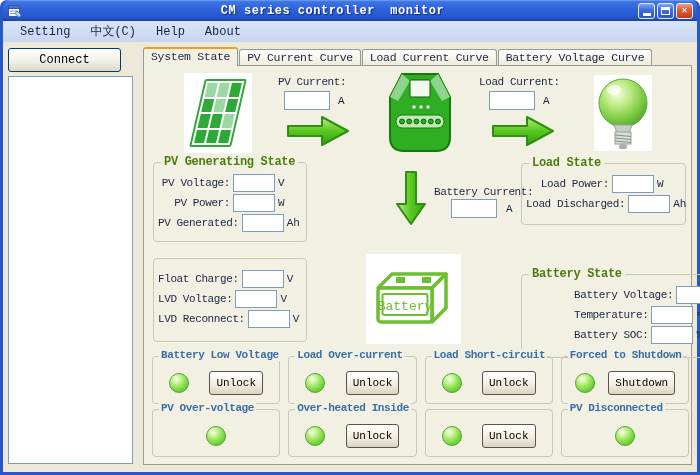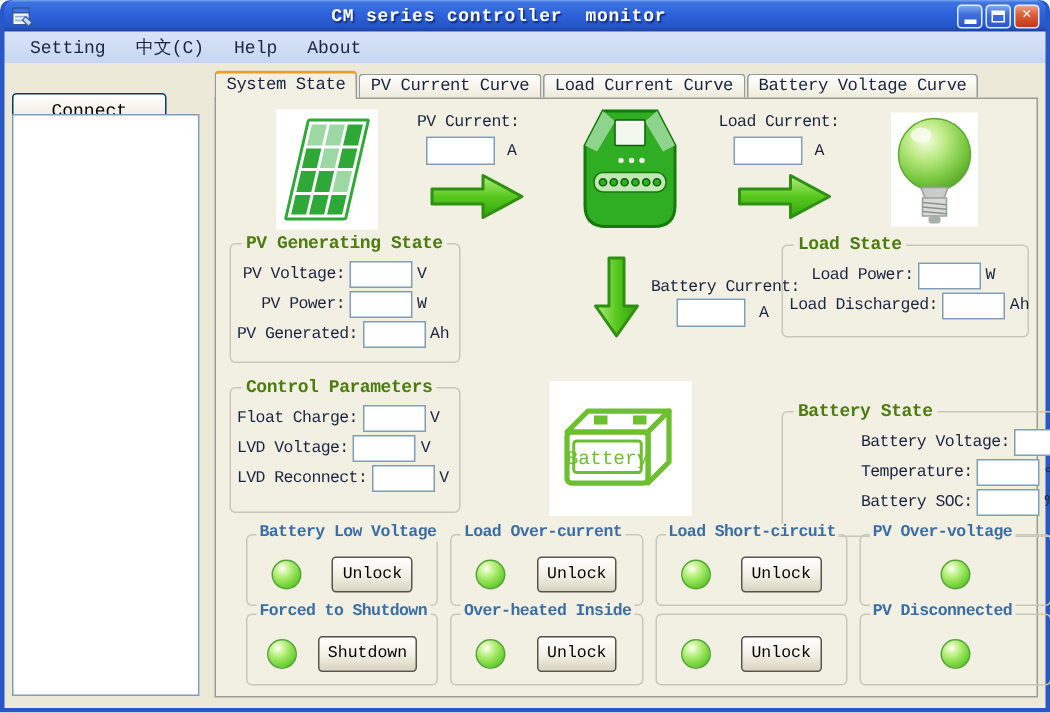--- a/index.html
+++ b/index.html
@@ -24,21 +24,21 @@
   .glyph-max { width:9px; height:8px; border:1px solid #fff; border-top:3px solid #fff; }
   .glyph-close { color:#fff; font-size:10px; font-weight:bold; line-height:1; }
 
   .menubar { height:21px; background:linear-gradient(180deg,#D9E4F8,#C7D6F1);
              display:flex; align-items:center; padding-left:8px; gap:2px; }
   .menu-item { padding:2px 9px; cursor:default; }
 
   
   .client { position:relative; height:430px; background:#ECE9D8; }
 
-  .connect-btn { position:absolute; left:5px; top:20px; width:103px; height:24px;
+  .connect-btn { position:absolute; left:5px; top:6px; width:113px; height:24px;
                  border:1px solid #003C74; border-radius:3px; font:12px "Liberation Mono",monospace;
                  background:linear-gradient(180deg,#FFFFFF 0%,#F2F0E6 55%,#DDD9C6 100%); cursor:pointer; }
   .listbox { position:absolute; left:5px; top:34px; width:125px; height:388px;
              background:#fff; border:1px solid #7F9DB9; }
 
   
   .tabs { position:absolute; left:140px; top:5px; display:flex; align-items:flex-end; height:19px; }
   .tab { height:17px; line-height:16px; padding:0 7px; font-size:11.5px; letter-spacing:-0.3px;
          border:1px solid #919B9C; border-bottom:none; border-radius:3px 3px 0 0;
          background:linear-gradient(180deg,#FFFFFF,#EDEAD9); margin-right:1px; cursor:pointer; }
@@ -68,21 +68,21 @@
   .grp-title { position:absolute; top:-8px; left:7px; background:#F2F0E3; padding:0 3px;
                color:#4d7c0f; font-weight:bold; font-size:12px; letter-spacing:-0.3px; white-space:nowrap; }
   .grp .row { display:flex; align-items:center; margin:0 8px 0 4px; height:20px; }
   .grp .row .flab { flex:1; text-align:right; margin-right:3px; }
   .grp .row input { width:42px; height:18px; border:1px solid #7F9DB9; background:#fff;
                     font:11px "Liberation Mono",monospace; padding:0 2px; }
   .grp .row .unit { width:20px; margin-left:3px; font-size:11px; }
   .grp.first-pad .row:first-of-type { margin-top:10px; }
 
   
-  .alarm-grid { position:absolute; left:20px; top:290px; width:537px;
+  .alarm-grid { position:absolute; left:8px; top:290px; width:537px;
                 display:grid; grid-template-columns:repeat(4,1fr); gap:5px 8px; }
   .alarm-box { position:relative; height:48px; border:1px solid #C9C7B8; border-radius:4px;
                display:flex; align-items:center; }
   .alarm-title { position:absolute; top:-8px; left:6px; background:#F2F0E3; padding:0 2px;
                  color:#3A6EA5; font-weight:bold; font-size:11px; letter-spacing:-0.4px; white-space:nowrap; }
   .alarm-box .inner { display:flex; align-items:center; width:100%; justify-content:space-around; padding:6px 6px 0 6px; }
   .alarm-box .inner.center { justify-content:center; }
   .led { width:20px; height:20px; border-radius:50%; border:1px solid #57A33B;
          background:radial-gradient(circle at 35% 28%, #FFFFFF 0%, #D6F7A8 18%, #9BE65E 45%, #66CC2F 75%, #4BA81D 100%); }
   .xp-small-btn { min-width:52px; height:24px; border:1px solid #55554D; border-radius:3px;
@@ -261,21 +261,20 @@
             <span class="unit">W</span>
           </div>
         <div class="row">
             <span class="flab lbl">Load Discharged:</span>
             <input value="" style="">
             <span class="unit">Ah</span>
           </div>
       </div>
 
       <div class="grp first-pad" style="left:9px;top:192px;width:154px;height:84px;">
-        <span class="grp-title">Control Parameters</span>
         <div class="row">
             <span class="flab lbl">Float Charge:</span>
             <input value="" style="">
             <span class="unit">V</span>
           </div>
         <div class="row">
             <span class="flab lbl">LVD Voltage:</span>
             <input value="" style="">
             <span class="unit">V</span>
           </div>
@@ -337,31 +336,31 @@
 
         <div class="alarm-box">
           <span class="alarm-title">Load Short-circuit</span>
           <div class="inner">
               <span class="led"></span>
             <button class="xp-small-btn">Unlock</button>
             </div>
         </div>
 
         <div class="alarm-box">
+          <span class="alarm-title">Forced to Shutdown</span>
+          <div class="inner">
+              <span class="led"></span>
+            <button class="xp-small-btn">Shutdown</button>
+            </div>
+        </div>
+
+        <div class="alarm-box">
           <span class="alarm-title">PV Over-voltage</span>
           <div class="inner center">
               <span class="led"></span>
-            </div>
-        </div>
-
-        <div class="alarm-box">
-          <span class="alarm-title">Forced to Shutdown</span>
-          <div class="inner">
-              <span class="led"></span>
-            <button class="xp-small-btn">Shutdown</button>
             </div>
         </div>
 
         <div class="alarm-box">
           <span class="alarm-title">Over-heated Inside</span>
           <div class="inner">
               <span class="led"></span>
             <button class="xp-small-btn">Unlock</button>
             </div>
         </div>

